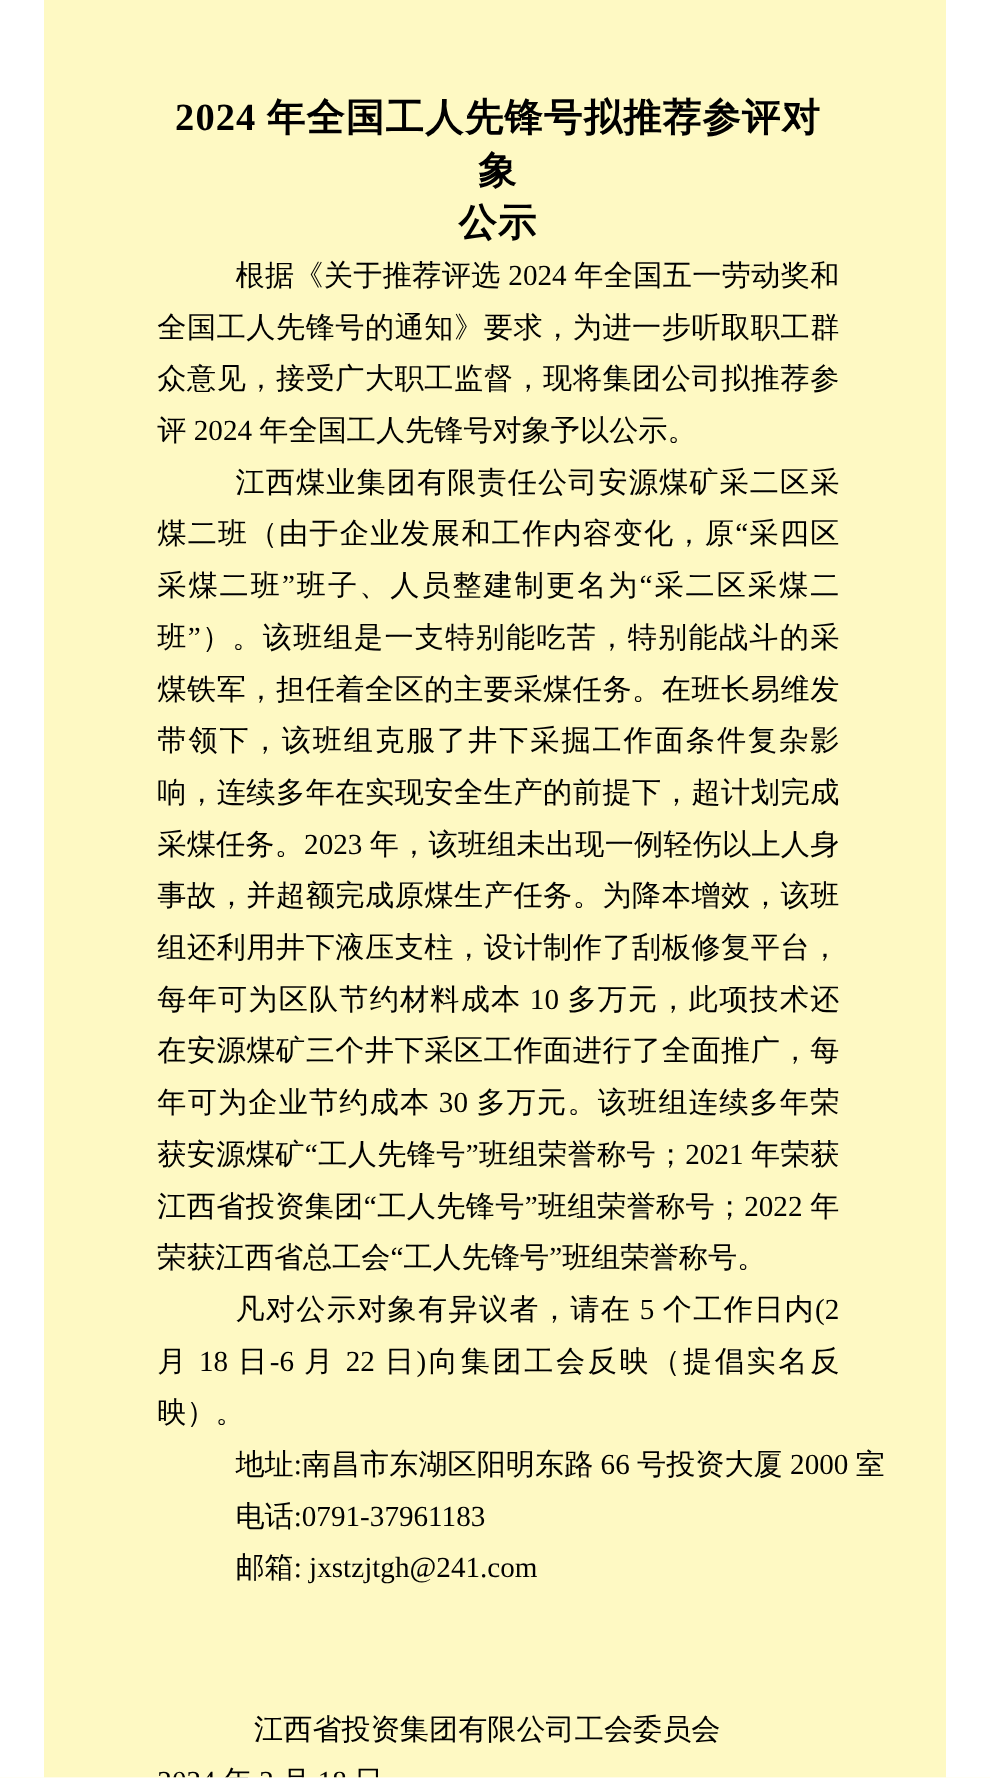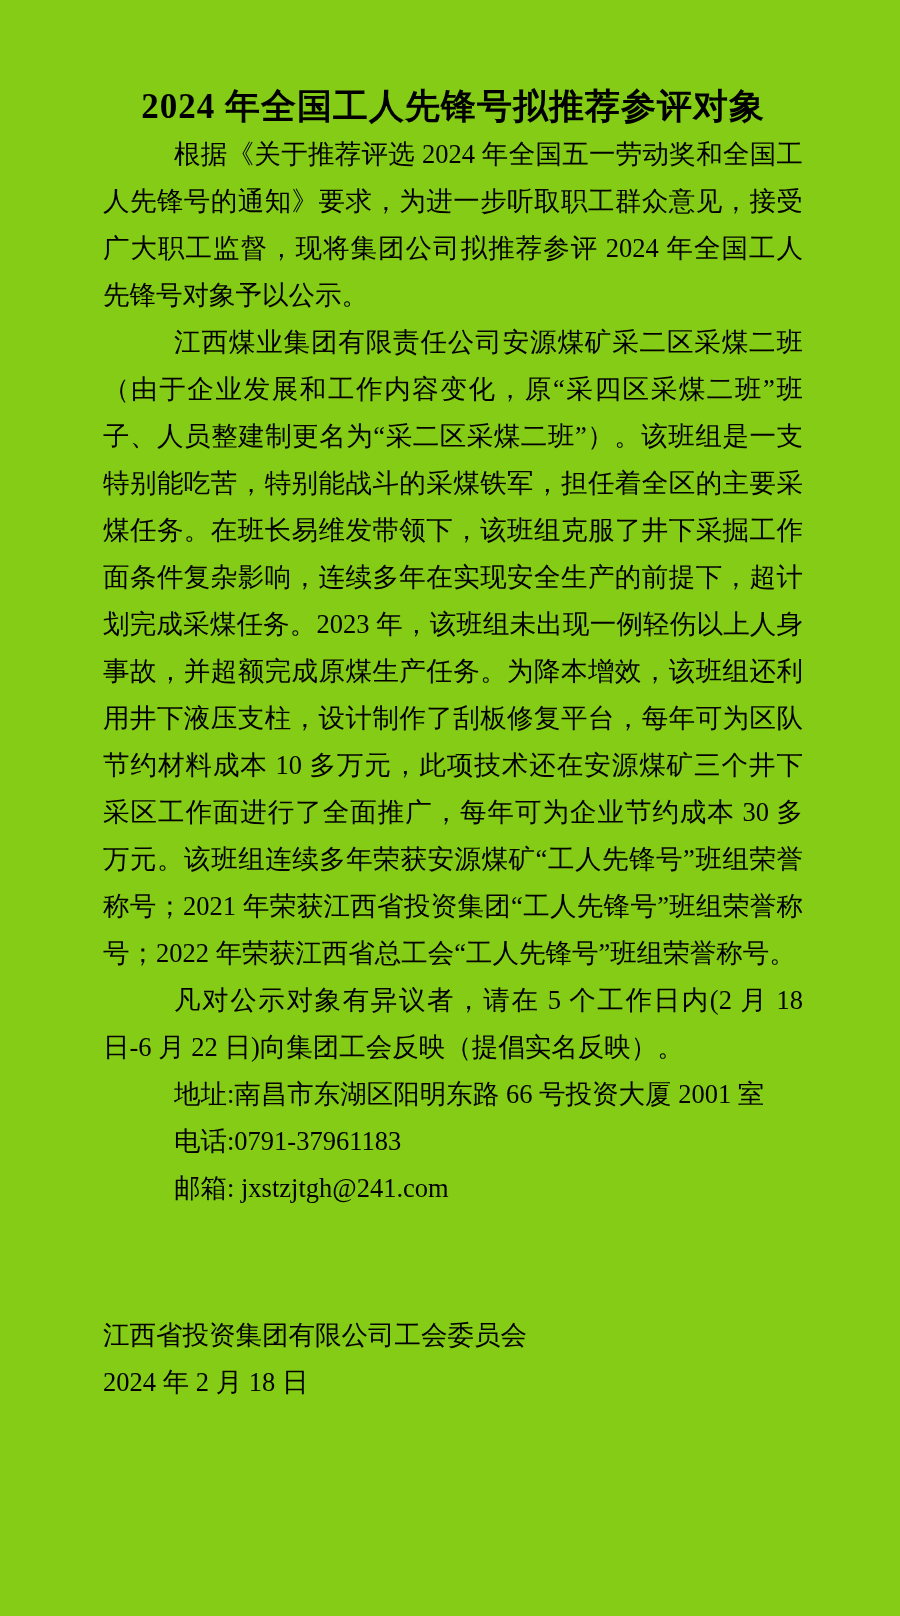--- a/index.html
+++ b/index.html
@@ -2,24 +2,24 @@
 <html><head>
 <meta charset="utf-8">
 <style>
   html, body {
     margin: 0;
     padding: 0;
     background: #ffffff;
   }
   .page {
     position: relative;
-    width: 900px;
+    width: 820px;
     height: 1616px;
     margin: 0 auto;
-    background: #84cc16;
+    background: #fef9c3;
     color: #000000;
     box-sizing: border-box;
     padding: 83px 97px 0 103px;
     font-family: "Liberation Serif", "DejaVu Serif", serif;
     overflow: hidden;
   }
   .doc-title {
     text-align: center;
     font-weight: bold;
     font-size: 35px;
@@ -42,48 +42,49 @@
   }
   .contact-line {
     margin: 0;
     text-indent: 71px;
     white-space: nowrap;
   }
   .signature-block {
     margin-top: 100px;
   }
   .signature-org {
-    text-align: left;
+    text-align: right;
     padding-right: 108px;
     white-space: nowrap;
   }
   .signature-date {
     text-align: left;
     padding-right: 170px;
     white-space: nowrap;
   }
 </style>
 </head>
 <body>
 
 <div class="page">
 
   <div class="doc-title">
     <div>2024 年全国工人先锋号拟推荐参评对象</div>
+    <div>公示</div>
   </div>
 
   <div class="doc-body">
 
     <p class="para">根据《关于推荐评选 2024 年全国五一劳动奖和全国工人先锋号的通知》要求，为进一步听取职工群众意见，接受广大职工监督，现将集团公司拟推荐参评 2024 年全国工人先锋号对象予以公示。</p>
 
     <p class="para"><b>江西煤业集团有限责任公司安源煤矿采二区采煤二班</b><span>（由于企业发展和工作内容变化，原“采四区采煤二班”班子、人员整建制更名为“采二区采煤二班”）。该班组是一支特别能吃苦，特别能战斗的采煤铁军，担任着全区的主要采煤任务。在班长易维发带领下，该班组克服了井下采掘工作面条件复杂影响，连续多年在实现安全生产的前提下，超计划完成采煤任务。2023 年，该班组未出现一例轻伤以上人身事故，并超额完成原煤生产任务。为降本增效，该班组还利用井下液压支柱，设计制作了刮板修复平台，每年可为区队节约材料成本 10 多万元，此项技术还在安源煤矿三个井下采区工作面进行了全面推广，每年可为企业节约成本 30 多万元。该班组连续多年荣获安源煤矿“工人先锋号”班组荣誉称号；2021 年荣获江西省投资集团“工人先锋号”班组荣誉称号；2022 年荣获江西省总工会“工人先锋号”班组荣誉称号。</span></p>
 
     <p class="para">凡对公示对象有异议者，请在 5 个工作日内(2 月 18 日-6 月 22 日)向集团工会反映（提倡实名反映）。</p>
 
-    <p class="contact-line">地址:南昌市东湖区阳明东路 66 号投资大厦 2001 室</p>
+    <p class="contact-line">地址:南昌市东湖区阳明东路 66 号投资大厦 2000 室</p>
 
     <p class="contact-line">电话:0791-37961183</p>
 
     <p class="contact-line">邮箱: jxstzjtgh@241.com</p>
 
     <div class="signature-block">
       <div class="signature-org">江西省投资集团有限公司工会委员会</div>
       <div class="signature-date">2024 年 2 月 18 日</div>
     </div>
 

